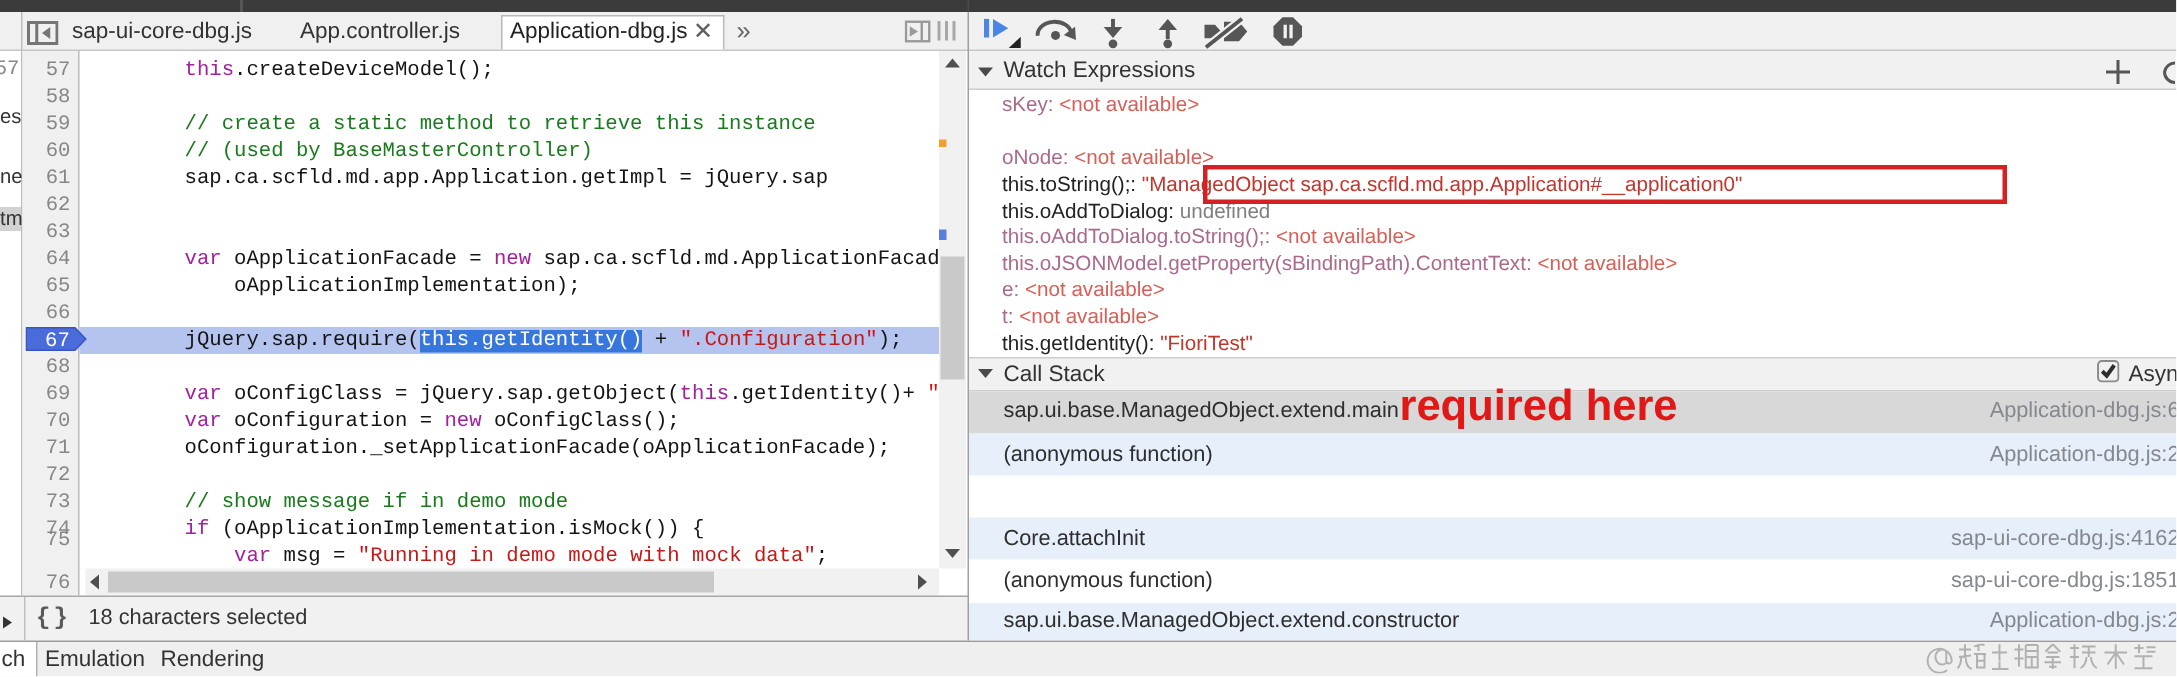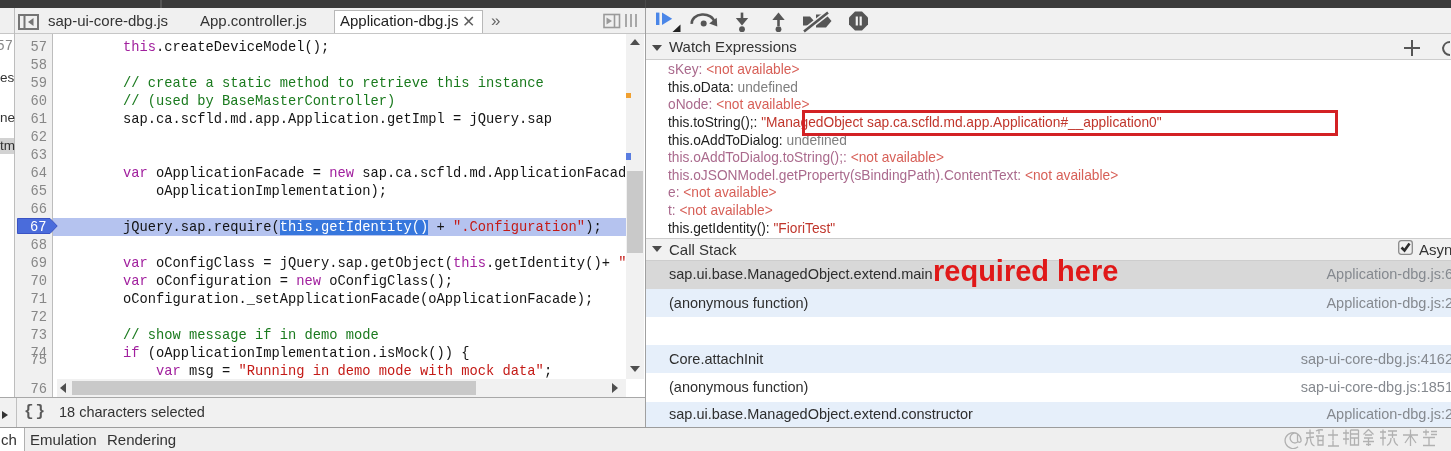--- a/index.html
+++ b/index.html
@@ -177,21 +177,20 @@
   <svg class="abs" style="left:1402px;top:38px;" width="20" height="20" viewBox="0 0 20 20">
     <line x1="2" y1="10" x2="18" y2="10" stroke="#565656" stroke-width="2"></line>
     <line x1="10" y1="2" x2="10" y2="18" stroke="#565656" stroke-width="2"></line>
   </svg>
   <svg class="abs" style="left:1441px;top:38px;" width="10" height="20" viewBox="0 0 10 20">
     <path d="M 9 4 A 7 7 0 0 0 2 10 A 7 7 0 0 0 9 17" fill="none" stroke="#565656" stroke-width="2"></path>
   </svg>
 
   <div id="watch" class="abs" style="left:646px;top:61px;width:805px;height:177px;overflow:hidden;background:#fff;">
     <div class="wr" style="top:0.2px"><span class="fn">sKey: </span><span class="fv">&lt;not available&gt;</span></div>
-    <div class="wr" style="top:17.8px"><span class="bk">this.oData: </span><span class="gv">undefined</span></div>
     <div class="wr" style="top:35.4px"><span class="fn">oNode: </span><span class="fv">&lt;not available&gt;</span></div>
     <div class="wr" style="top:53px"><span class="bk">this.toString();: </span><span class="sv">"ManagedObject sap.ca.scfld.md.app.Application#__application0"</span></div>
     <div class="wr" style="top:70.6px"><span class="bk">this.oAddToDialog: </span><span class="gv">undefined</span></div>
     <div class="wr" style="top:88.2px"><span class="fn">this.oAddToDialog.toString();: </span><span class="fv">&lt;not available&gt;</span></div>
     <div class="wr" style="top:105.8px"><span class="fn">this.oJSONModel.getProperty(sBindingPath).ContentText: </span><span class="fv">&lt;not available&gt;</span></div>
     <div class="wr" style="top:123.4px"><span class="fn">e: </span><span class="fv">&lt;not available&gt;</span></div>
     <div class="wr" style="top:141px"><span class="fn">t: </span><span class="fv">&lt;not available&gt;</span></div>
     <div class="wr" style="top:158.6px"><span class="bk">this.getIdentity(): </span><span class="sv">"FioriTest"</span></div>
   </div>
 

